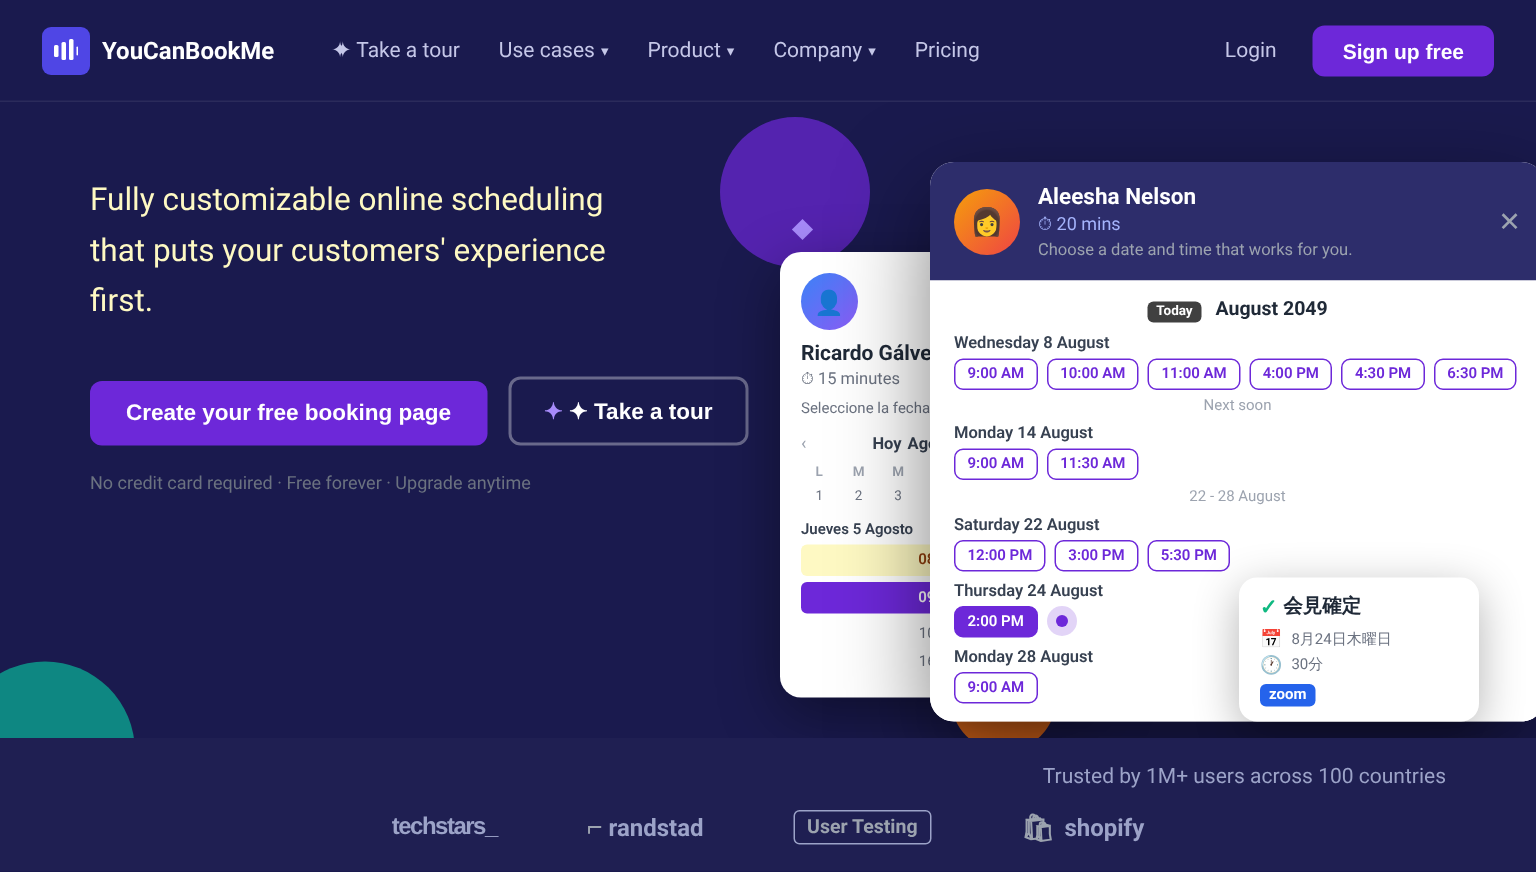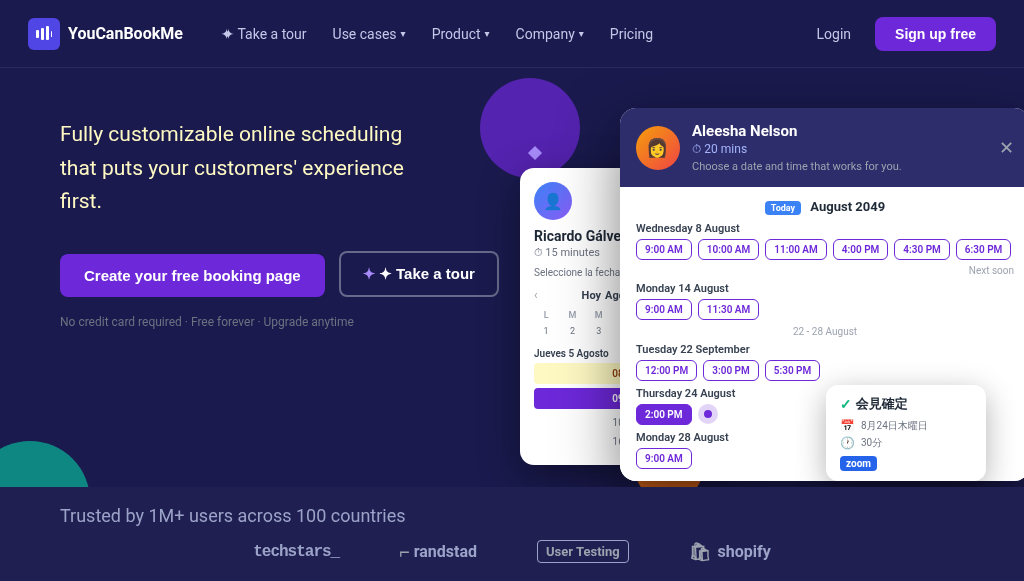--- a/index.html
+++ b/index.html
@@ -188,37 +188,37 @@
     
     .trusted-section {
       position: absolute;
       bottom: 0;
       left: 0;
       right: 0;
       background: #1f1f52;
       padding: 18px 60px;
     }
     .trusted-text {
-      text-align: left;
+      text-align: right;
       color: #9ca3c8;
-      font-size: 18px;
+      font-size: 14px;
       margin-bottom: 14px;
     }
     .trusted-logos {
       display: flex;
       align-items: center;
       justify-content: center;
       gap: 60px;
     }
     .brand-logo {
       color: #9ca3c8;
       font-size: 16px;
       font-weight: 700;
     }
-    .brand-logo.techstars { font-family: Liberation Mono, monospace; letter-spacing: -1px; }
+    .brand-logo.techstars { font-family: Liberation Sans, sans-serif; letter-spacing: -1px; }
     .brand-logo.randstad { display: flex; align-items: center; gap: 4px; }
     .brand-logo.usertesting {
       border: 1.5px solid #9ca3c8;
       padding: 3px 8px;
       border-radius: 4px;
       font-size: 13px;
     }
     .brand-logo.shopify { display: flex; align-items: center; gap: 6px; }
 
     
@@ -559,46 +559,46 @@
             <div class="card-profile-duration">
               ⏱ <span>20 mins</span>
             </div>
             <div class="card-profile-cta">Choose a date and time that works for you.</div>
           </div>
         </div>
         <div style="color:#9ca3af;font-size:18px;cursor:pointer">✕</div>
       </div>
       <div class="card-large-body">
         <div class="card-large-month">
-          <span style="background:#3b82f6;color:#fff;font-size:9px;padding:2px 6px;border-radius:4px;margin-right:6px">Today</span>
+          <span style="background:#404040;color:#fff;font-size:9px;padding:2px 6px;border-radius:4px;margin-right:6px">Today</span>
           <span>August 2049</span>
         </div>
 
         <div class="time-slots-section">
           <div class="day-label">Wednesday 8 August</div>
           <div class="time-slots-row">
             <div class="time-slot small">9:00 AM</div>
             <div class="time-slot small">10:00 AM</div>
             <div class="time-slot small">11:00 AM</div>
             <div class="time-slot small">4:00 PM</div>
             <div class="time-slot small">4:30 PM</div>
             <div class="time-slot small">6:30 PM</div>
           </div>
 
-          <div style="text-align:right;font-size:10px;color:#9ca3af;margin:5px 0;">Next soon</div>
+          <div style="text-align:center;font-size:10px;color:#9ca3af;margin:5px 0;">Next soon</div>
 
           <div class="day-label">Monday 14 August</div>
           <div class="time-slots-row">
             <div class="time-slot small">9:00 AM</div>
             <div class="time-slot small">11:30 AM</div>
           </div>
 
           <div class="week-divider">22 - 28 August</div>
 
-          <div class="day-label">Tuesday 22 September</div>
+          <div class="day-label">Saturday 22 August</div>
           <div class="time-slots-row">
             <div class="time-slot small">12:00 PM</div>
             <div class="time-slot small">3:00 PM</div>
             <div class="time-slot small">5:30 PM</div>
           </div>
 
           <div class="day-label">Thursday 24 August</div>
           <div class="time-slots-row" style="position:relative">
             <div class="time-slot small active">
               <span>2:00 PM</span>

